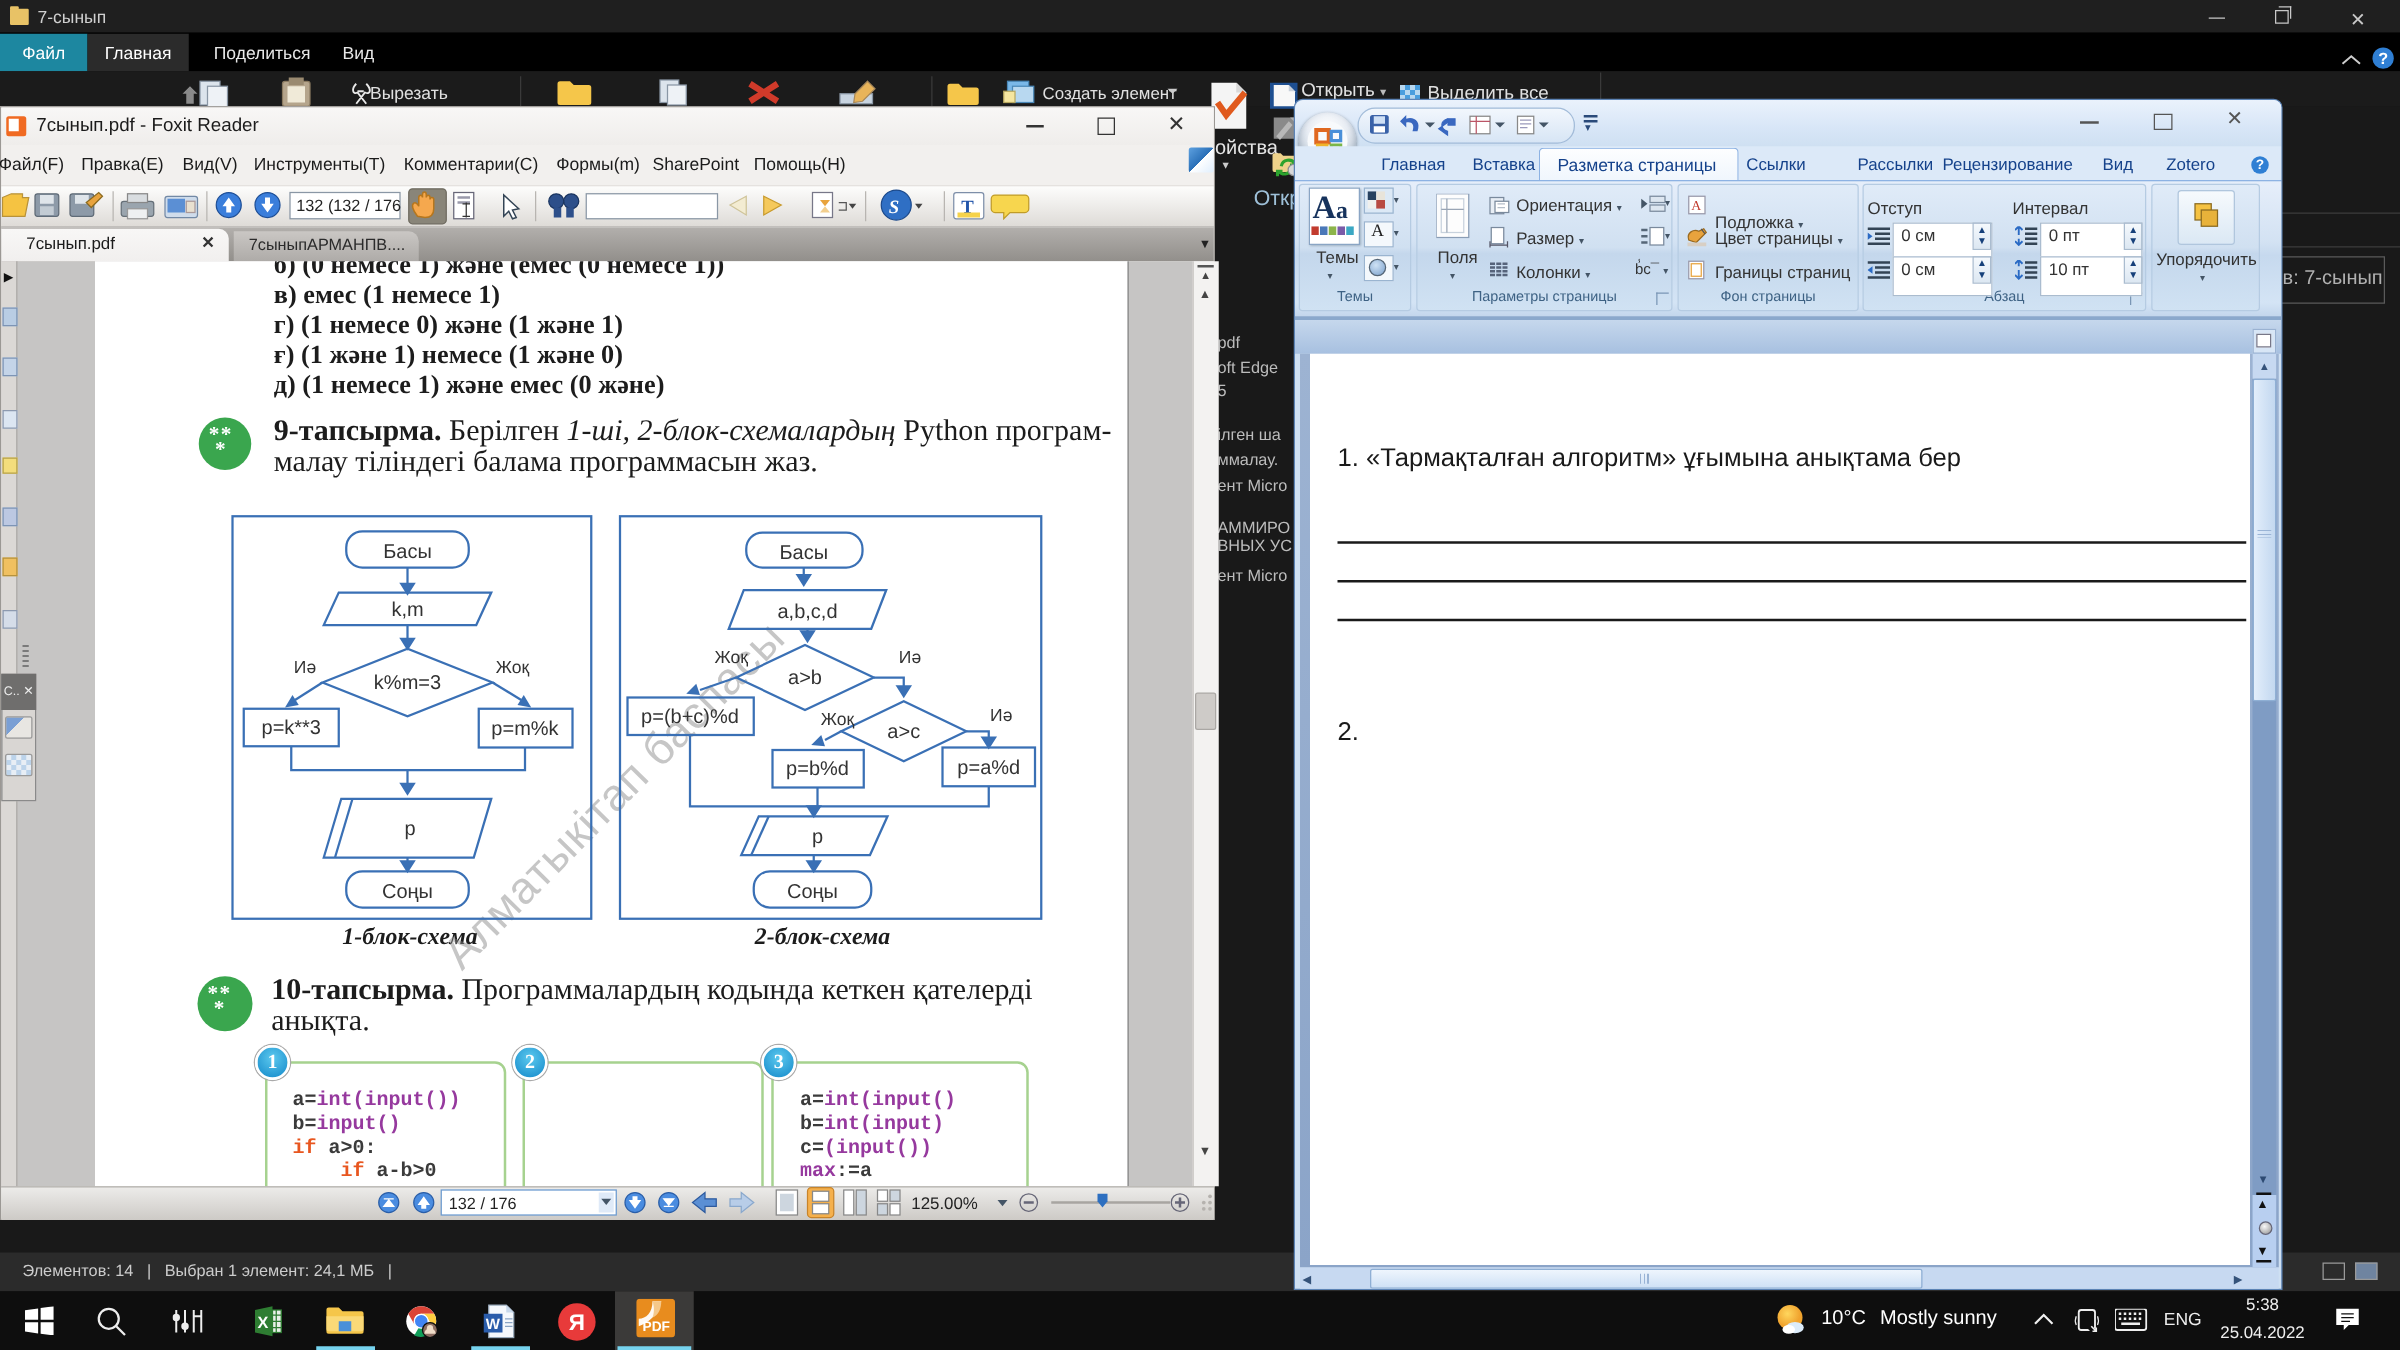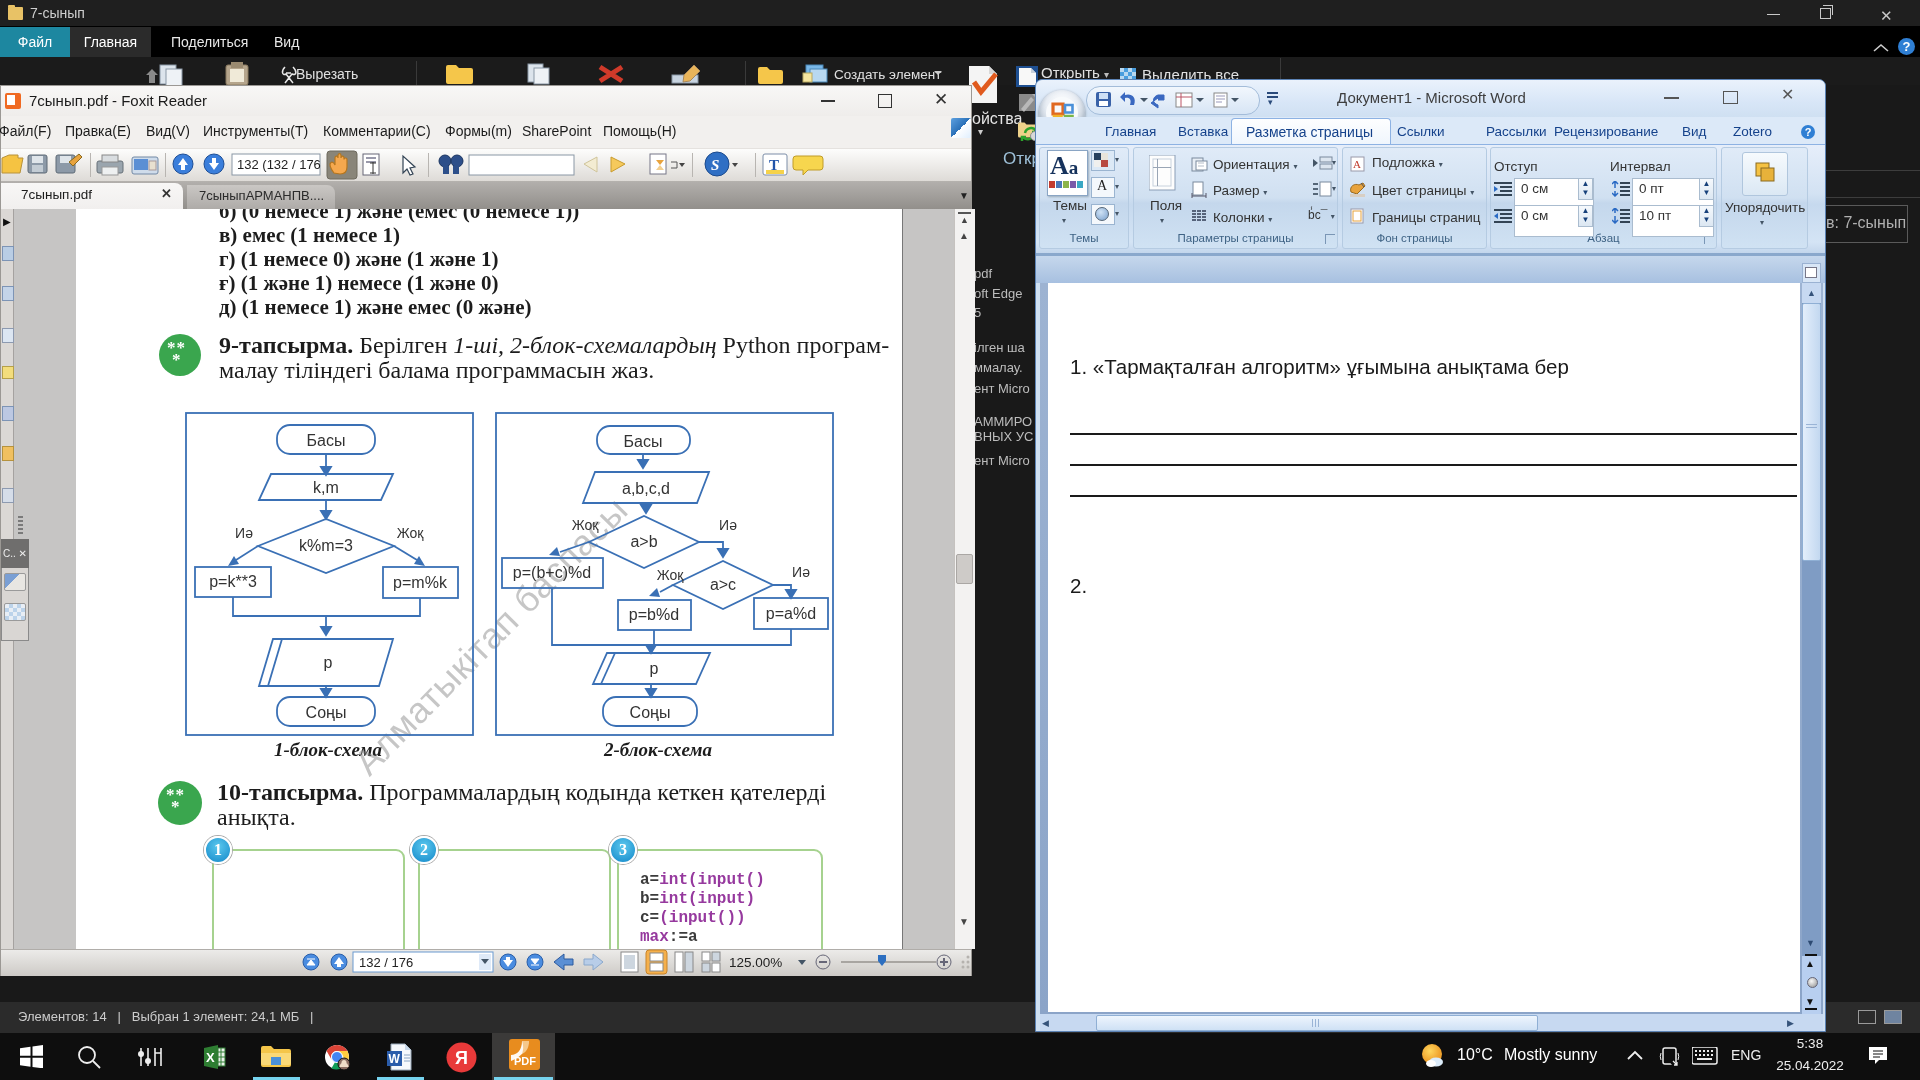--- a/index.html
+++ b/index.html
@@ -329,20 +329,21 @@
           <path d="M570 480 L575 488 L580 480 Z" class="arr"></path>
    <rect x="527" y="488" width="94" height="29" rx="13"></rect>
           <text x="574" y="509" class="lbl">Соңы</text>
   </svg>
   <div class="abs cbox" style="left:136px;top:640px;width:189px;height:120px;"></div>
   <div class="abs cbox" style="left:342px;top:640px;width:189px;height:120px;"></div>
   <div class="abs cbox" style="left:541px;top:640px;width:202px;height:120px;"></div>
   <div class="abs badge" style="left:128px;top:627px;">1</div>
   <div class="abs badge" style="left:334px;top:627px;">2</div>
   <div class="abs badge" style="left:533px;top:627px;">3</div>
+  <div class="abs code" style="left:158px;top:662px;">a=<i>int(input())</i><br>b=<i>input()</i><br><u>if</u> a&gt;0:<br>&nbsp;&nbsp;&nbsp;&nbsp;<u>if</u> a-b&gt;0</div>
   <div class="abs code" style="left:564px;top:662px;">a=<i>int(input()</i><br>b=<i>int(input)</i><br>c=<i>(input())</i><br><i>max</i>:=a</div>
  </div>
 
  <div class="abs" style="left:953px;top:123px;width:21px;height:740px;background:#f3f2f1;border-left:1px solid #c5c2bf;box-sizing:border-box;"></div>
  <div class="abs" style="left:957px;top:126px;width:13px;height:2px;background:#555;"></div>
  <div class="abs" style="left:959px;top:129px;font-size:9px;color:#444;">▲</div>
  <div class="abs" style="left:958px;top:144px;font-size:10px;color:#444;">▲</div>
  <div class="abs" style="left:955px;top:468px;width:17px;height:30px;background:#cecbc8;border:1px solid #aaa7a4;border-radius:2px;box-sizing:border-box;"></div>
  <div class="abs" style="left:958px;top:830px;font-size:10px;color:#444;">▼</div>
 
@@ -406,21 +407,20 @@
   <rect x="84" y="4" width="16" height="14" fill="#fff" stroke="#888"></rect>
         <path d="M84 8 h16 M89 4 v14" stroke="#b56" fill="none"></path>
         <path d="M104 9 l4 4 4 -4 Z" fill="#456"></path>
   <rect x="122" y="4" width="13" height="14" fill="#fff" stroke="#888"></rect>
         <path d="M124 7 h9 M124 10 h9 M124 13 h6" stroke="#99b" fill="none"></path>
         <path d="M139 9 l4 4 4 -4 Z" fill="#456"></path>
  </svg>
  <div class="abs" style="left:231px;top:12px;width:11px;height:2px;background:#2a4a7a;"></div>
  <div class="abs" style="left:231px;top:16px;width:11px;height:2px;background:#2a4a7a;"></div>
  <div class="abs" style="left:232px;top:17px;font-size:9px;color:#2a4a7a;">▾</div>
- <div class="abs" style="left:0;top:9px;width:791px;text-align:center;font-size:15px;color:#3e3e3e;">Документ1 - Microsoft Word</div>
 
  <div class="abs" style="left:3px;top:10px;width:46px;height:46px;border-radius:50%;background:radial-gradient(circle at 50% 30%,#ffffff,#e8edf4 40%,#c2cdd9 70%,#9aa8b8);box-shadow:0 1px 3px rgba(0,0,0,.45), inset 0 -3px 5px rgba(120,135,155,.5);"></div>
  <svg class="abs" style="left:3px;top:10px;" width="46" height="46">
   <circle cx="23" cy="23" r="16" fill="#f8fafc"></circle>
   <path d="M14 14 h10 v10 h-10 Z" fill="none" stroke="#e06820" stroke-width="3.2"></path>
   <path d="M26 15 h7.5 v7.5 h-7.5 Z" fill="none" stroke="#4a90d9" stroke-width="2.6"></path>
   <path d="M15 26 h7.5 v7.5 h-7.5 Z" fill="none" stroke="#f0b429" stroke-width="2.6"></path>
   <path d="M26 26 h7.5 v7.5 h-7.5 Z" fill="none" stroke="#7ab648" stroke-width="2.6"></path>
  </svg>
 
@@ -533,21 +533,21 @@
         </g>
         <rect x="8" y="1" width="11" height="14" fill="#fff" stroke="#7a8a9d"></rect>
       </svg>
  <div class="abs dd" style="left:296px;top:104px;">▾</div>
  <div class="ritem" style="left:272px;top:128px;font-size:12px;">b̾c¯ <span class="dd">▾</span></div>
 
  <svg class="abs" style="left:314px;top:76px;" width="17" height="16">
         <rect x="1" y="1" width="13" height="14" fill="#fff" stroke="#99a"></rect>
         <text x="3" y="12" font-size="11" fill="#c0392b" font-family="Liberation Serif">A</text>
       </svg>
- <div class="ritem" style="left:336px;top:75px;">Подложка <span class="dd">▾</span></div>
+ <div class="ritem" style="left:336px;top:90px;">Подложка <span class="dd">▾</span></div>
  <svg class="abs" style="left:313px;top:102px;" width="18" height="16">
         <path d="M2 10 C0 4 6 1 10 3 l4 -2 2 3 -8 8 Z" fill="#e8a33d" stroke="#9a6a20"></path>
         <path d="M12 1 l3 4" stroke="#555"></path>
         <rect x="1" y="12" width="15" height="3" fill="#d8cfc4"></rect>
       </svg>
  <div class="ritem" style="left:336px;top:103px;text-align:right;">Цвет страницы <span class="dd">▾</span></div>
  <svg class="abs" style="left:314px;top:128px;" width="17" height="16">
         <rect x="1" y="1" width="12" height="14" fill="#fff" stroke="#99a"></rect>
         <rect x="3" y="3" width="8" height="10" fill="none" stroke="#e8a33d"></rect>
       </svg>

